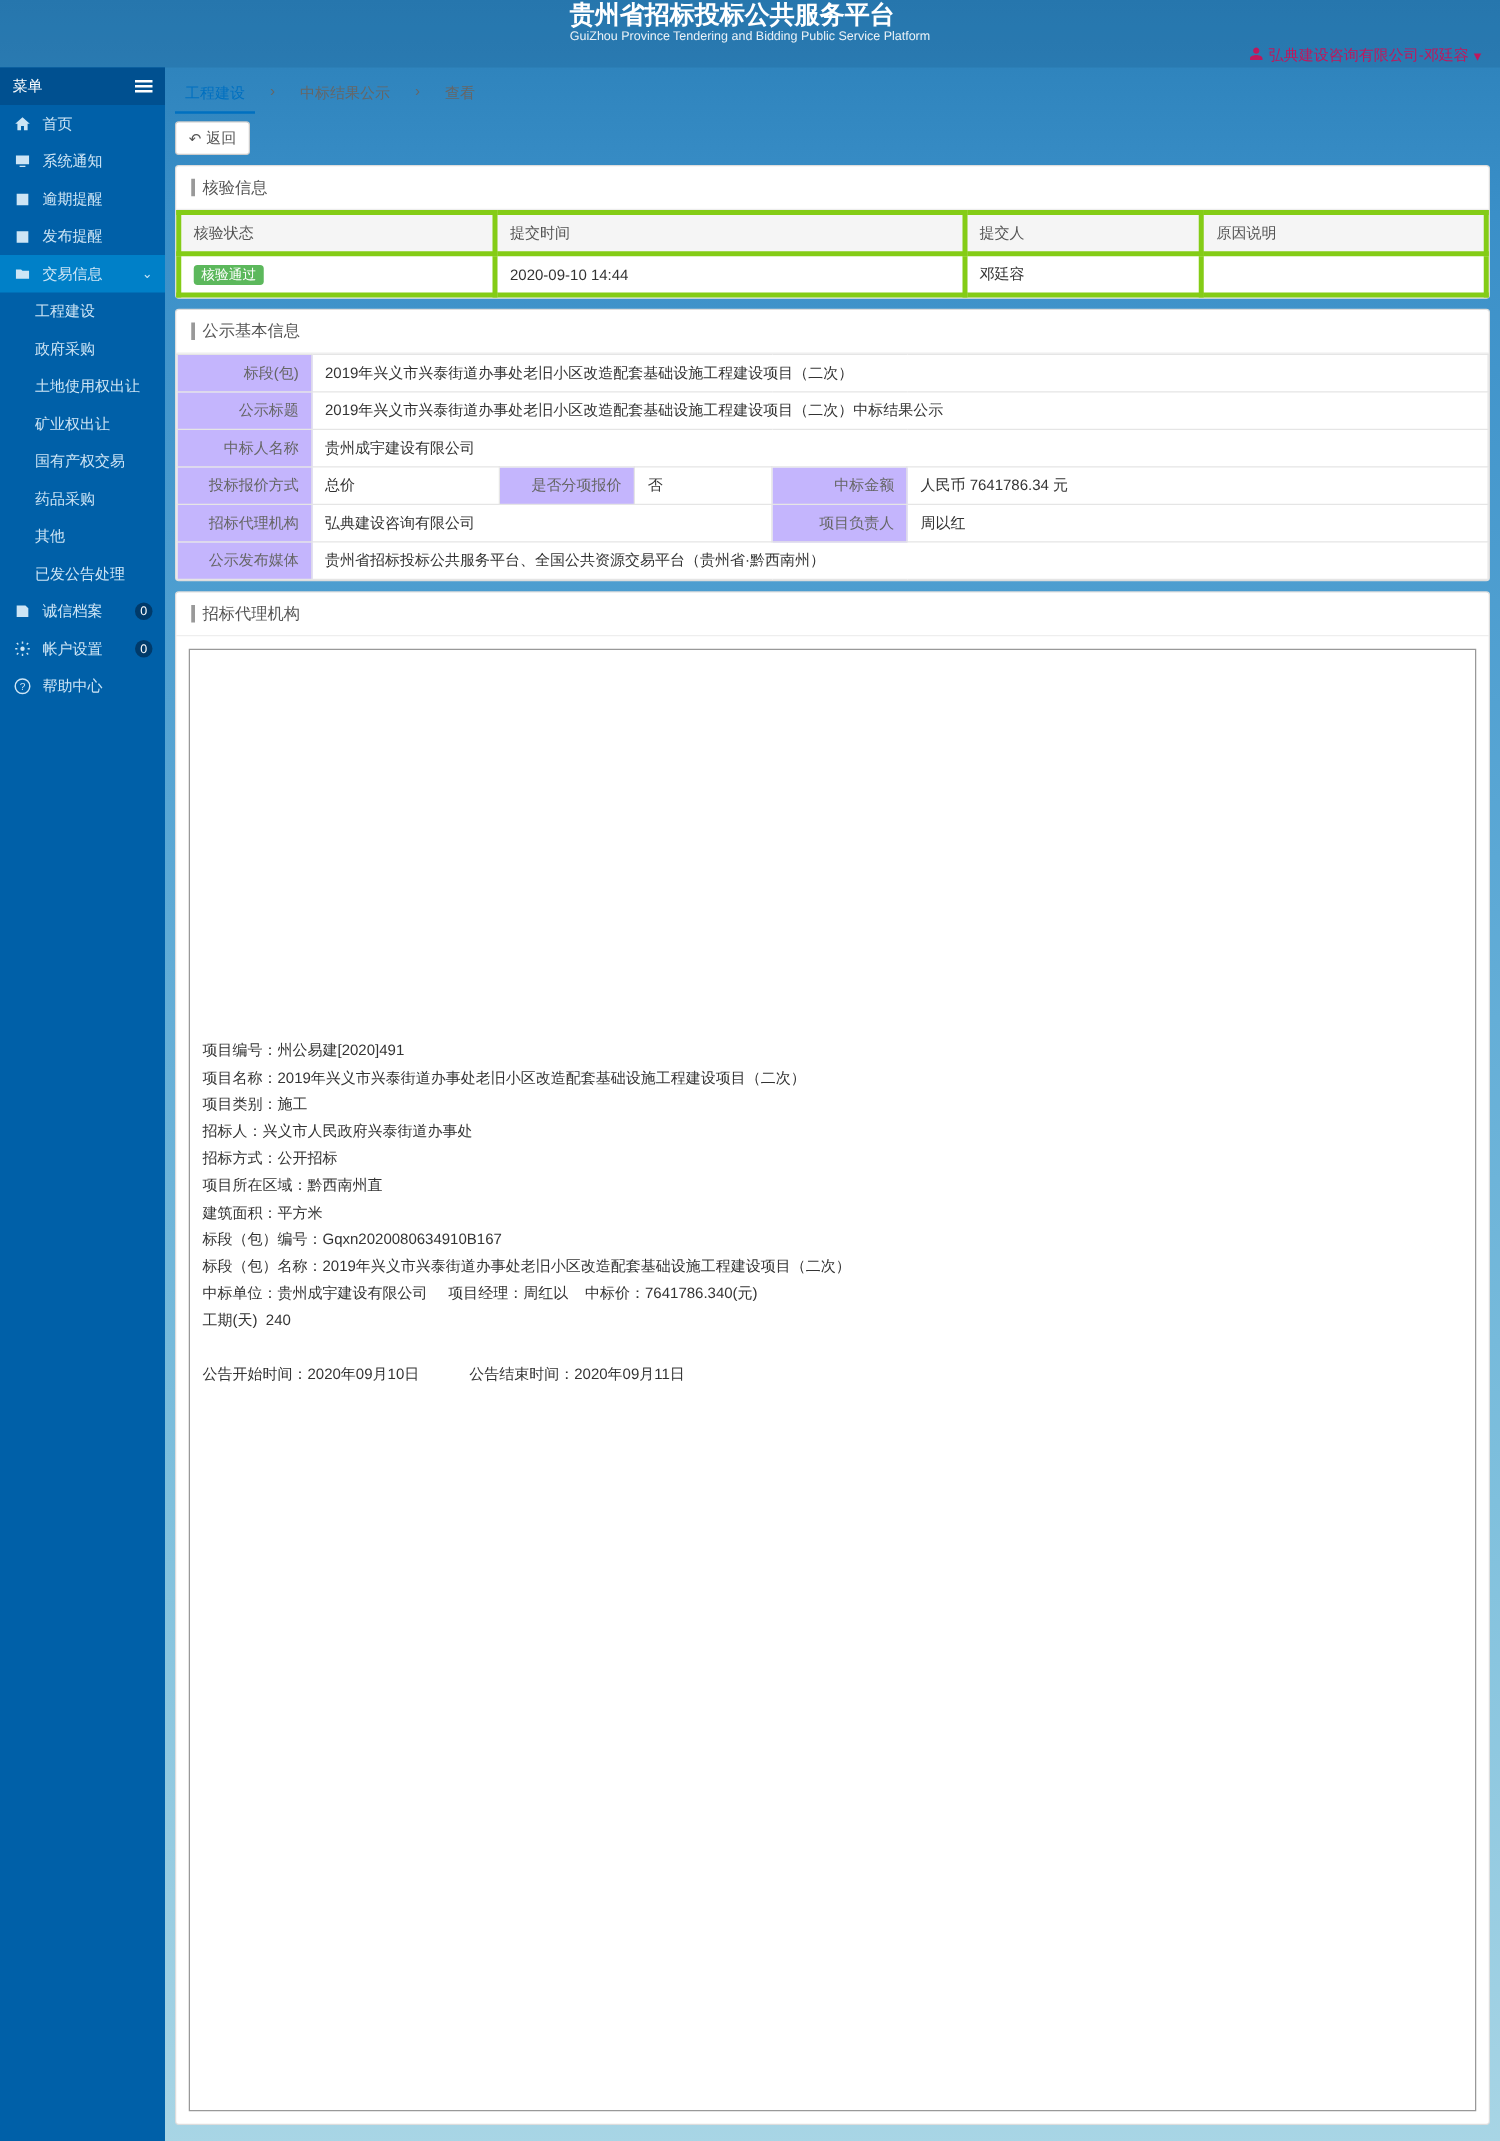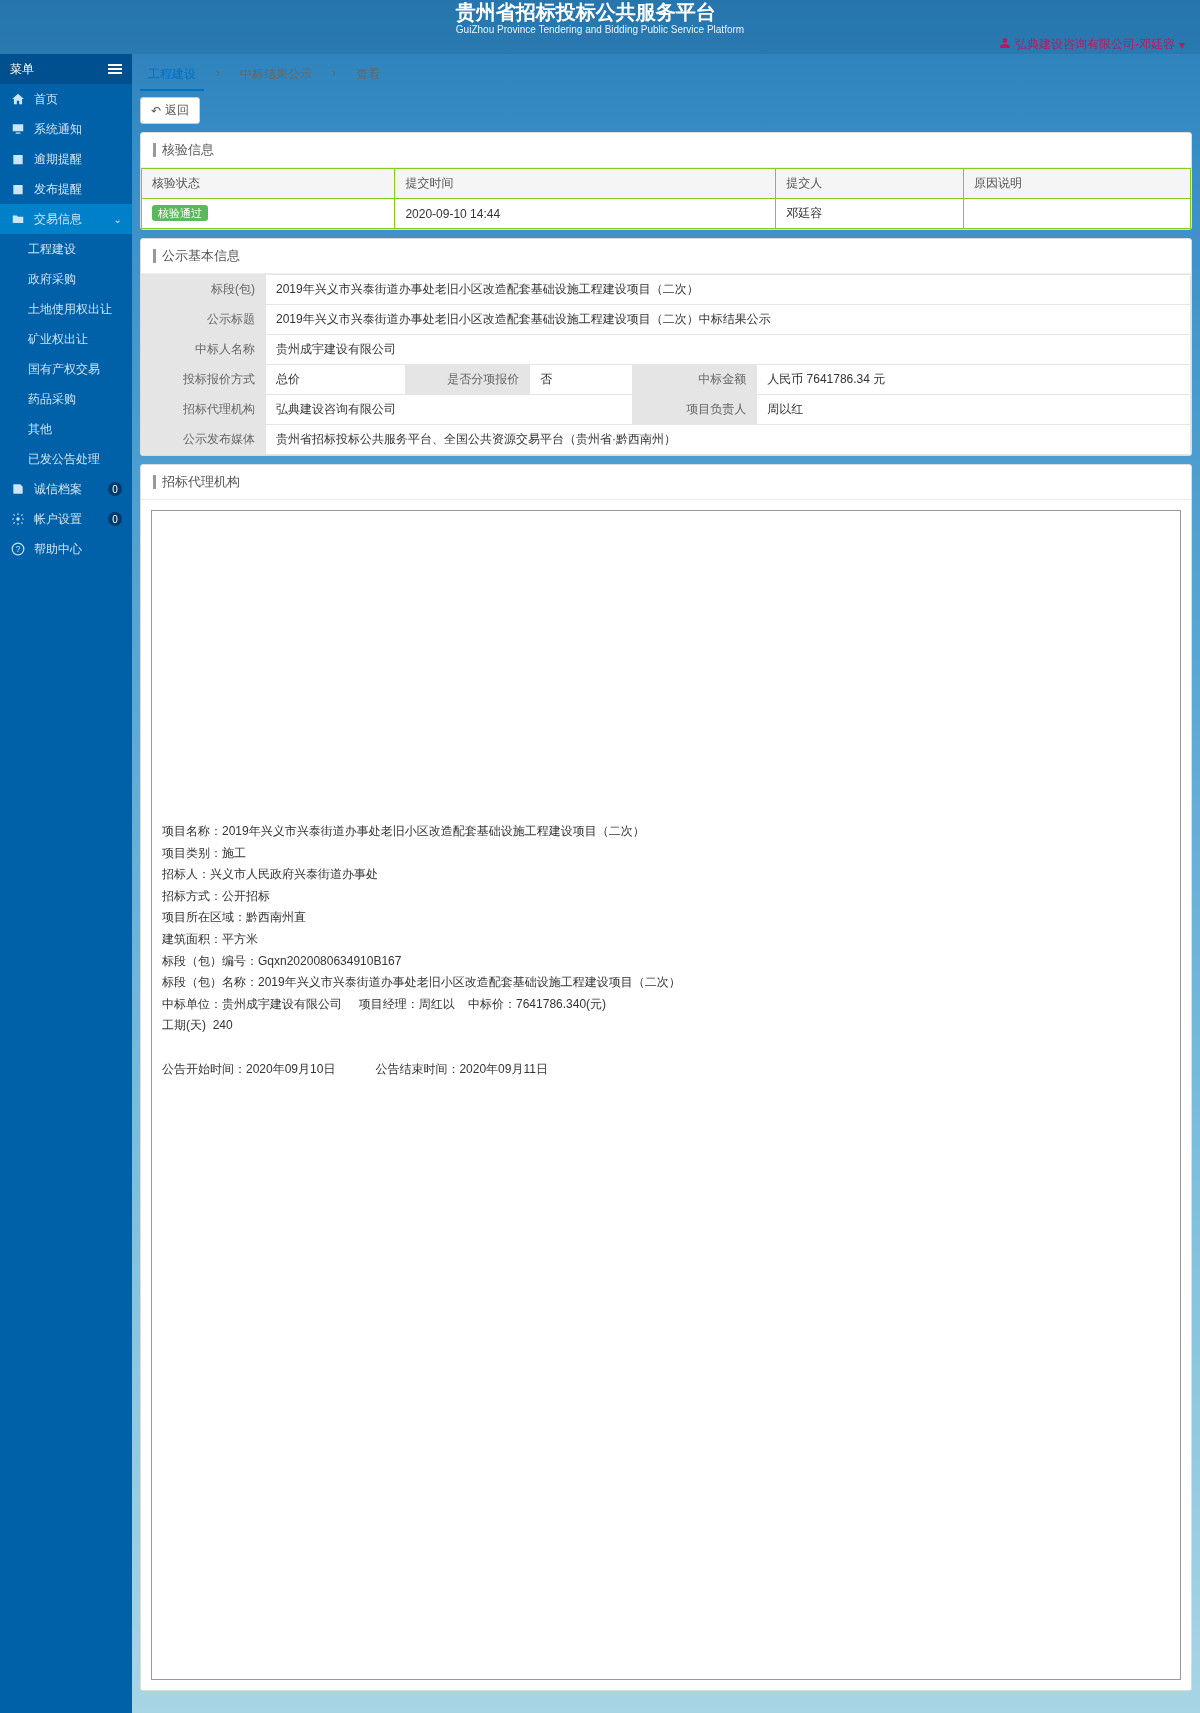--- a/index.html
+++ b/index.html
@@ -22,26 +22,26 @@
     .expand-icon { margin-left: auto; font-size: 10px; }
     .main { flex: 1; padding: 6px 8px 8px 8px; }
     .breadcrumb { display: flex; gap: 4px; font-size: 12px; color: #666; margin-bottom: 6px; }
     .breadcrumb span { padding: 6px 8px; }
     .breadcrumb .active-crumb { color: #0070c0; border-bottom: 2px solid #0070c0; }
     .back-btn { display: inline-flex; align-items: center; gap: 4px; border: 1px solid #ccc; background: #fff; padding: 4px 10px; border-radius: 3px; cursor: pointer; font-size: 12px; color: #555; margin-bottom: 8px; }
     .panel { background: #fff; border: 1px solid #ddd; border-radius: 3px; margin-bottom: 8px; }
     .panel-header { padding: 8px 12px; border-bottom: 1px solid #eee; font-size: 13px; color: #555; display: flex; align-items: center; gap: 6px; }
     .panel-header::before { content: ""; width: 3px; height: 14px; background: #999; display: inline-block; }
     .check-table { width: 100%; border-collapse: collapse; }
-    .check-table th, .check-table td { border: 1px solid #84cc16; padding: 6px 10px; text-align: left; font-size: 12px; }
+    .check-table th, .check-table td { border: 4px solid #84cc16; padding: 6px 10px; text-align: left; font-size: 12px; }
     .check-table th { background: #f5f5f5; font-weight: normal; color: #555; }
     .status-badge { background: #5cb85c; color: #fff; padding: 2px 6px; border-radius: 3px; font-size: 11px; }
     .info-table { width: 100%; border-collapse: collapse; }
     .info-table td { border: 1px solid #e5e5e5; padding: 6px 10px; font-size: 12px; }
-    .info-table td.label { background: #e5e5e5; color: #666; text-align: right; width: 124px; }
+    .info-table td.label { background: #c4b5fd; color: #666; text-align: right; width: 108px; }
     .content-box { margin: 10px; border: 1px solid #999; min-height: 1170px; padding: 310px 10px 10px 10px; font-size: 12px; line-height: 1.8; color: #333; }
     .content-box p { margin: 0; }
     svg { fill: currentColor; }
   </style>
 </head>
 <body>
 
 <div class="header">
   <div class="header-title">
     <h1>贵州省招标投标公共服务平台</h1>
@@ -230,20 +230,21 @@
           <td class="label">公示发布媒体</td>
           <td colspan="5">贵州省招标投标公共服务平台、全国公共资源交易平台（贵州省·黔西南州）</td>
         </tr>
       </tbody>
         </table>
     </div>
 
     <div class="panel">
       <div class="panel-header">招标代理机构</div>
       <div class="content-box">
+        <p>项目编号：州公易建[2020]491</p>
         <p>项目名称：2019年兴义市兴泰街道办事处老旧小区改造配套基础设施工程建设项目（二次）</p>
         <p>项目类别：施工</p>
         <p>招标人：兴义市人民政府兴泰街道办事处</p>
         <p>招标方式：公开招标</p>
         <p>项目所在区域：黔西南州直</p>
         <p>建筑面积：平方米</p>
         <p>标段（包）编号：Gqxn2020080634910B167</p>
         <p> 标段（包）名称：2019年兴义市兴泰街道办事处老旧小区改造配套基础设施工程建设项目（二次）</p>
         <p> 中标单位：贵州成宇建设有限公司&nbsp;&nbsp;&nbsp;&nbsp;&nbsp;项目经理：周红以&nbsp;&nbsp;&nbsp;&nbsp;中标价：7641786.340(元)</p>
         <p>工期(天)&nbsp;&nbsp;240</p>

